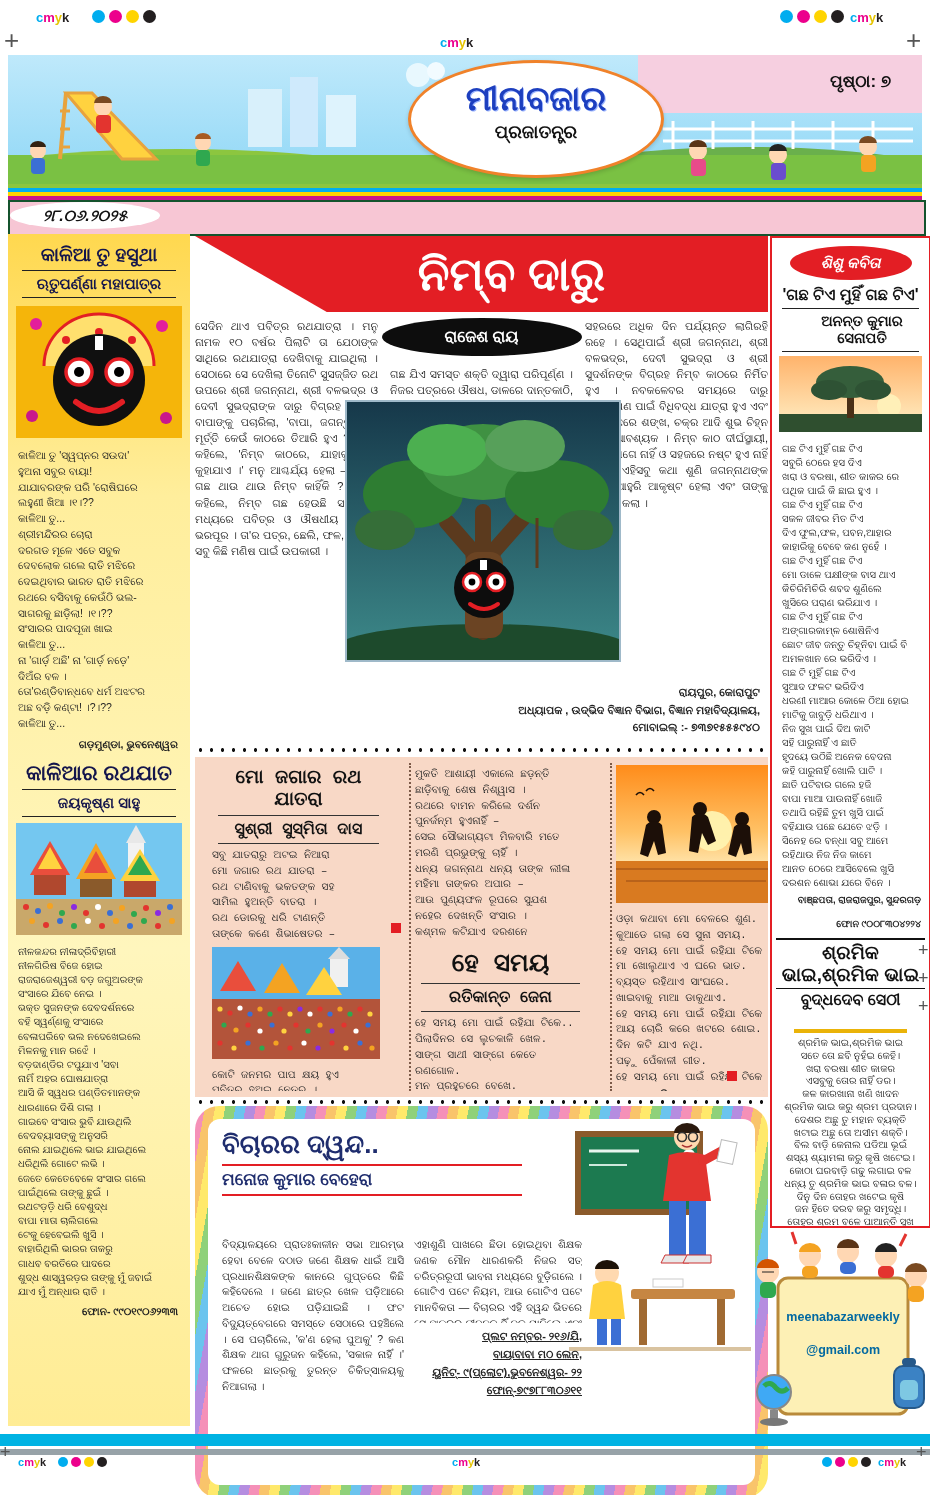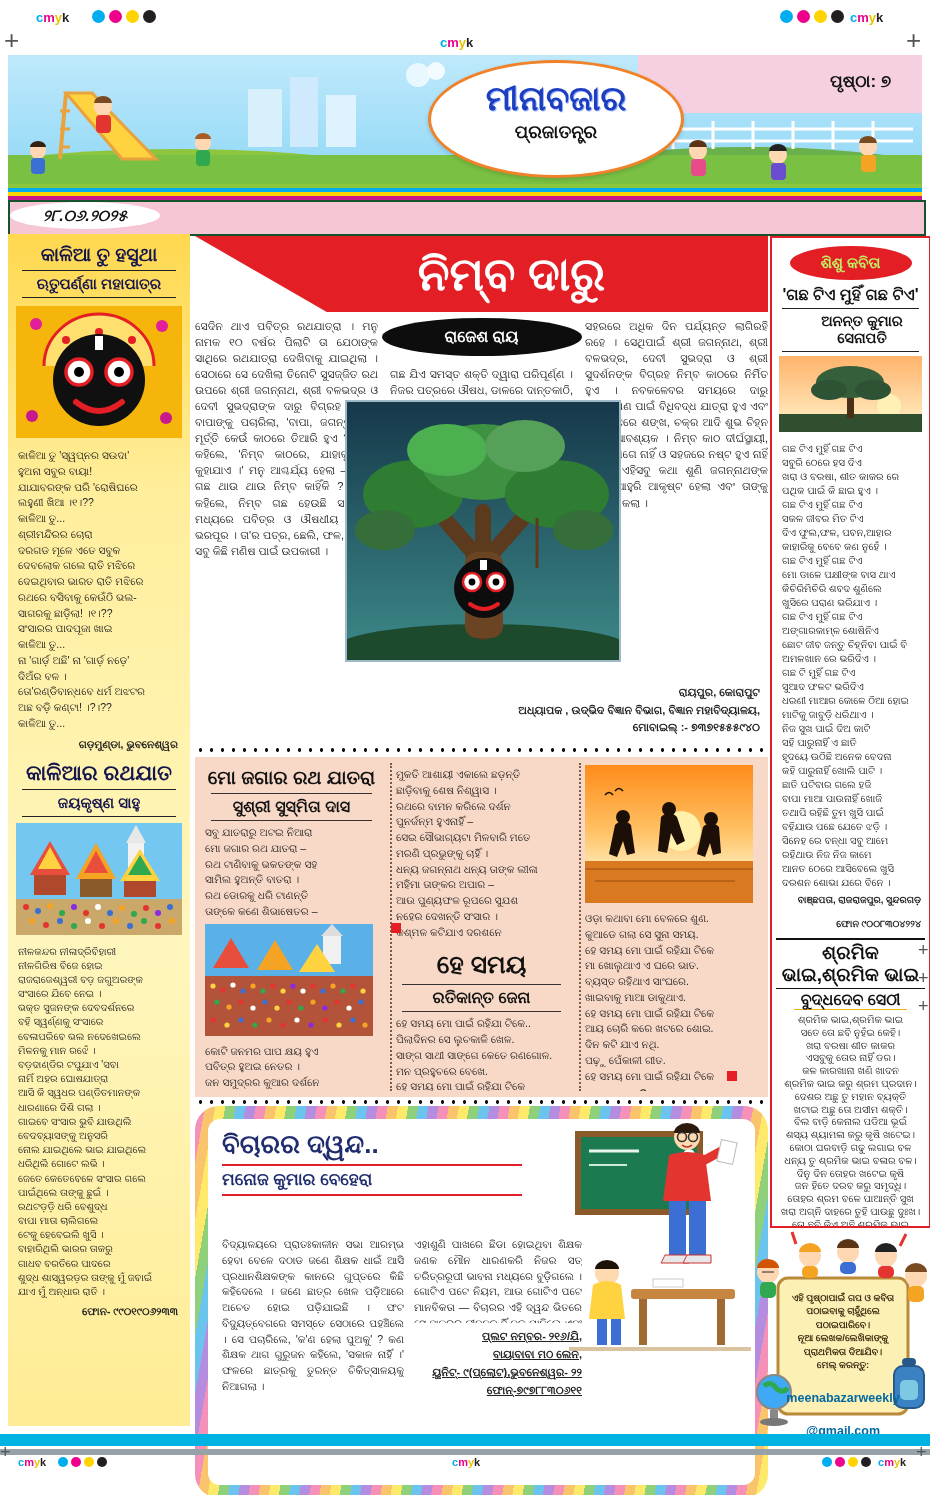--- a/index.html
+++ b/index.html
@@ -9,21 +9,21 @@
   
   .cmyk{font-weight:bold;font-size:13px;letter-spacing:0;}
   .cmyk.small{font-size:11px;}
   .cl-c{color:#00adef}.cl-m{color:#ec008c}.cl-y{color:#e6c400}.cl-k{color:#231f20}
   .dots i{display:inline-block;width:13px;height:13px;border-radius:50%;margin-right:4px;}
   .dots.small i{width:10px;height:10px;margin-right:3px;}
   .d-c{background:#00adef}.d-m{background:#ec008c}.d-y{background:#ffd400}.d-k{background:#231f20}
   .cross{font-size:26px;color:#555;font-weight:400;line-height:20px;}
   
   .masthead{left:8px;top:55px;width:914px;height:130px;overflow:hidden;}
-  .m-oval{left:428px;top:60px;width:250px;height:112px;background:#ffffff;border:3px solid #f0822a;
+  .m-oval{left:408px;top:60px;width:250px;height:112px;background:#ffffff;border:3px solid #f0822a;
           border-radius:50%;text-align:center;box-shadow:0 2px 4px rgba(0,0,0,.15);}
   .m-title{margin-top:16px;font-size:34px;font-weight:bold;color:#1d3fbf;text-shadow:1px 1px 0 #9db6ff;}
   .m-sub{display:inline-block;margin-top:2px;padding:1px 14px;background:#fff;border-radius:12px;
          font-size:18px;font-weight:bold;color:#111;}
   .page-label{left:830px;top:72px;font-size:17px;font-weight:bold;color:#111;}
   .stripe{left:8px;width:914px;height:4px;}
   .pink-band{left:8px;top:200px;width:914px;height:32px;background:#f7c6d4;border:2px solid #14532d;}
   .date-oval{left:648px;top:2px;width:150px;height:27px;background:#fff;border-radius:50%;
              text-align:center;font-size:16px;font-weight:bold;font-style:italic;color:#111;line-height:27px;}
   
@@ -46,22 +46,22 @@
   .mcols{position:absolute;left:0;top:0;width:573px;height:360px;display:grid;
          grid-template-columns:183px 183px 183px;column-gap:12px;}
   .mcol{font-size:11px;line-height:1.46;text-align:justify;overflow:hidden;height:360px;color:#1d1d1d;}
   .mcol.pad{padding-top:48px;height:312px;}
   .m-img{left:150px;top:82px;width:272px;height:258px;border:2px solid #9fb9c9;background:#184d5c;}
   .m-sign{left:240px;top:366px;width:325px;text-align:right;font-size:11px;font-weight:bold;line-height:1.6;color:#222;}
   .dotline{height:6px;background-image:radial-gradient(circle,#111 1.7px,transparent 1.9px);
            background-size:11px 6px;background-repeat:repeat-x;background-position:0 50%;}
   
   .pinkbox{left:195px;top:757px;width:573px;height:340px;background:#f8d8c6;overflow:hidden;}
-  .pb-grid{position:absolute;left:6px;top:6px;width:561px;height:328px;display:grid;
-           grid-template-columns:181px 181px 181px;column-gap:8px;}
+  .pb-grid{position:absolute;left:13px;top:6px;width:561px;height:328px;display:grid;
+           grid-template-columns:181px 181px 181px;column-gap:20px;font-family:Liberation Mono, monospace;}
   .pb-col{overflow:hidden;padding:0 4px;}
   .pb-col.sep{border-left:2px dotted #7c5a48;}
   .pb-title{font-size:19px;font-weight:bold;color:#111;text-align:center;margin-top:4px;}
   .pb-author{font-size:16px;font-weight:bold;color:#111;text-align:center;}
   .pb-rule{height:1px;background:#333;margin:4px 6px;}
   .pb-lines{font-size:10.5px;line-height:1.5;color:#262626;text-align:left;margin-top:4px;}
   .pb-sign{font-size:10.5px;font-weight:bold;text-align:right;color:#222;margin-top:4px;}
   .he-title{font-size:25px;font-weight:bold;text-align:center;color:#111;margin-top:10px;}
   .redsq{width:10px;height:10px;background:#e31e24;}
   
@@ -72,30 +72,30 @@
                  border-radius:12px;overflow:hidden;}
   .db-title{font-size:26px;font-weight:bold;color:#1f2d6e;}
   .db-author{font-size:17px;font-weight:bold;color:#1f2d6e;}
   .db-redrule{height:2px;background:#e31e24;margin:4px 0;}
   .db-col{font-size:10.5px;line-height:1.5;text-align:justify;color:#222;overflow:hidden;}
   .db-sign{font-size:11px;font-weight:bold;text-align:right;line-height:1.65;color:#222;}
   
   .rightbox{left:770px;top:236px;width:157px;height:988px;background:#fff;border:2px solid #e31e24;
             overflow:hidden;text-align:center;}
   .badge{margin:8px auto 2px auto;width:122px;height:34px;background:#e31e24;border-radius:50%;
-         color:#bef264;font-size:15px;font-weight:bold;line-height:34px;}
+         color:#ffffff;font-size:15px;font-weight:bold;line-height:34px;font-style:italic;}
   .rc-title{font-size:16px;font-weight:bold;color:#111;margin-top:6px;}
   .rc-author{font-size:14.5px;font-weight:bold;color:#111;margin-left:23px;}
   .rc-rule{height:1px;background:#222;margin:4px 10px;}
   .rc-lines{font-size:10px;line-height:1.4;text-align:left;margin:6px 8px 0 10px;color:#222;}
   .rc-lines2{font-size:10px;line-height:1.28;text-align:center;margin:4px 4px 0 4px;color:#222;}
   .rc-sign{font-size:9.5px;font-weight:bold;text-align:right;margin:4px 8px;color:#222;}
   .rc2-title{font-size:19px;font-weight:bold;color:#111;border-top:2px solid #111;border-bottom:1px solid #111;
              margin:8px 4px 0 4px;padding:2px 0;}
-  .rc2-author{font-size:16px;font-weight:bold;color:#111;border-bottom:1px solid #eab308;margin:2px 22px;padding-bottom:0;}
+  .rc2-author{font-size:16px;font-weight:bold;color:#111;border-bottom:4px solid #eab308;margin:2px 22px;padding-bottom:20px;}
   
   .kidsnote{left:752px;top:1226px;width:176px;height:204px;}
   .note-text{position:absolute;left:32px;top:66px;width:118px;text-align:center;
              font-size:9.3px;font-weight:bold;line-height:1.45;color:#3a2a10;}
   .note-email{font-size:12.5px;font-weight:bold;color:#0369a1;line-height:1.2;margin-top:18px;}
   
   .cyanbar{left:0;top:1434px;width:930px;height:12px;background:#00b3e3;}
   .graybar{left:0;top:1449px;width:930px;height:6px;background:#97a2a8;}
 </style>
 </head>
@@ -657,28 +657,20 @@
       </g>
       <circle cx="22" cy="166" r="17" fill="#3fa9f5" stroke="#888" stroke-width="2"></circle>
       <path d="M12,160 q6,-6 12,2 q6,6 12,0" stroke="#2fa84f" stroke-width="5" fill="none"></path>
       <rect x="18" y="184" width="8" height="10" fill="#888"></rect>
         <ellipse cx="22" cy="196" rx="14" ry="4" fill="#777"></ellipse>
       <rect x="142" y="140" width="30" height="42" rx="9" fill="#3b82c4" stroke="#26598a" stroke-width="2"></rect>
       <rect x="148" y="154" width="18" height="20" rx="5" fill="#7ec8e3"></rect>
       <rect x="150" y="132" width="14" height="8" rx="4" fill="#26598a"></rect>
     </svg>
     <div class="note-text">
-      <div>
-          <div>ଏହି ପୃଷ୍ଠାପାଇଁ ଗପ ଓ କବିତା</div>
-          <div>ପଠାଇବାକୁ ଚାହୁଁଥିଲେ</div>
-          <div>ପଠାଇପାରିବେ।</div>
-          <div>ନୂଆ ଲେଖକ/ଲେଖିକାଙ୍କୁ</div>
-          <div>ପ୍ରାଥମିକତା ଦିଆଯିବ।</div>
-          <div>ମେଲ୍ କରନ୍ତୁ:</div>
-        </div>
       <div class="note-email">meenabazarweekly</div>
       <div class="note-email">@gmail.com</div>
     </div>
   </div>
 
   <div class="abs cyanbar"></div>
   <div class="abs graybar"></div>
   <div class="abs cross" style="left:0px;top:1442px;font-size:18px;">+</div>
   <div class="abs cross" style="left:916px;top:1442px;font-size:18px;">+</div>
   <div class="abs" style="left:18px;top:1452px;">

